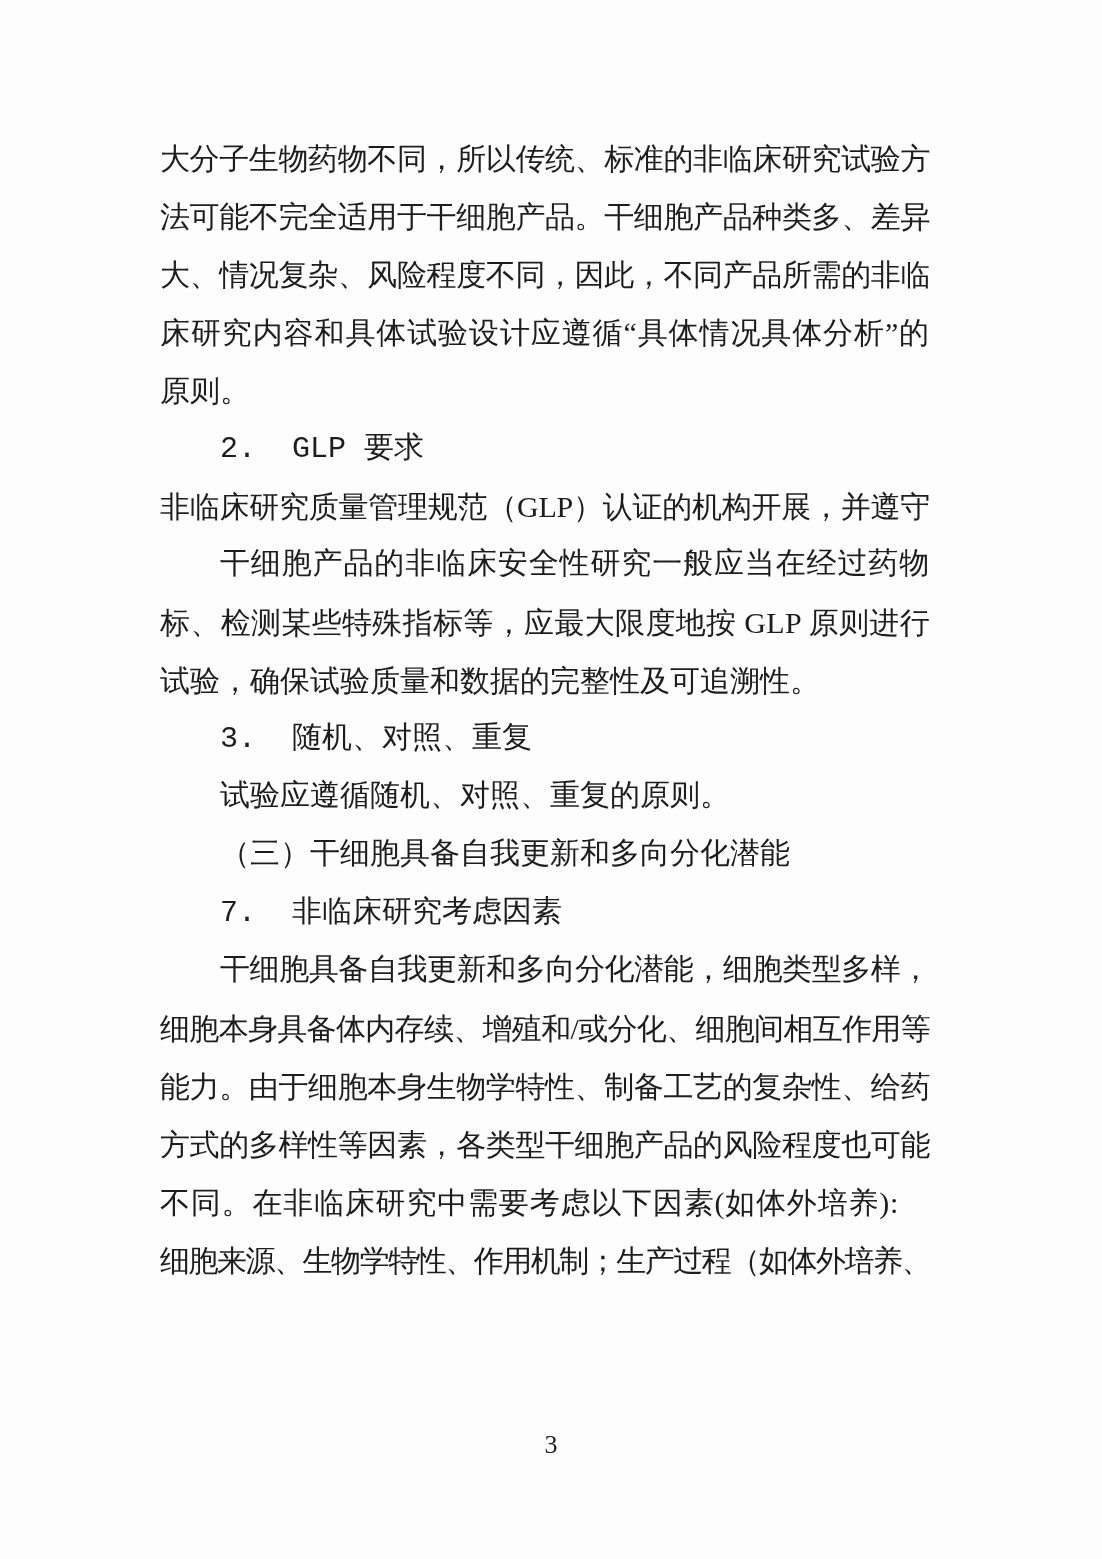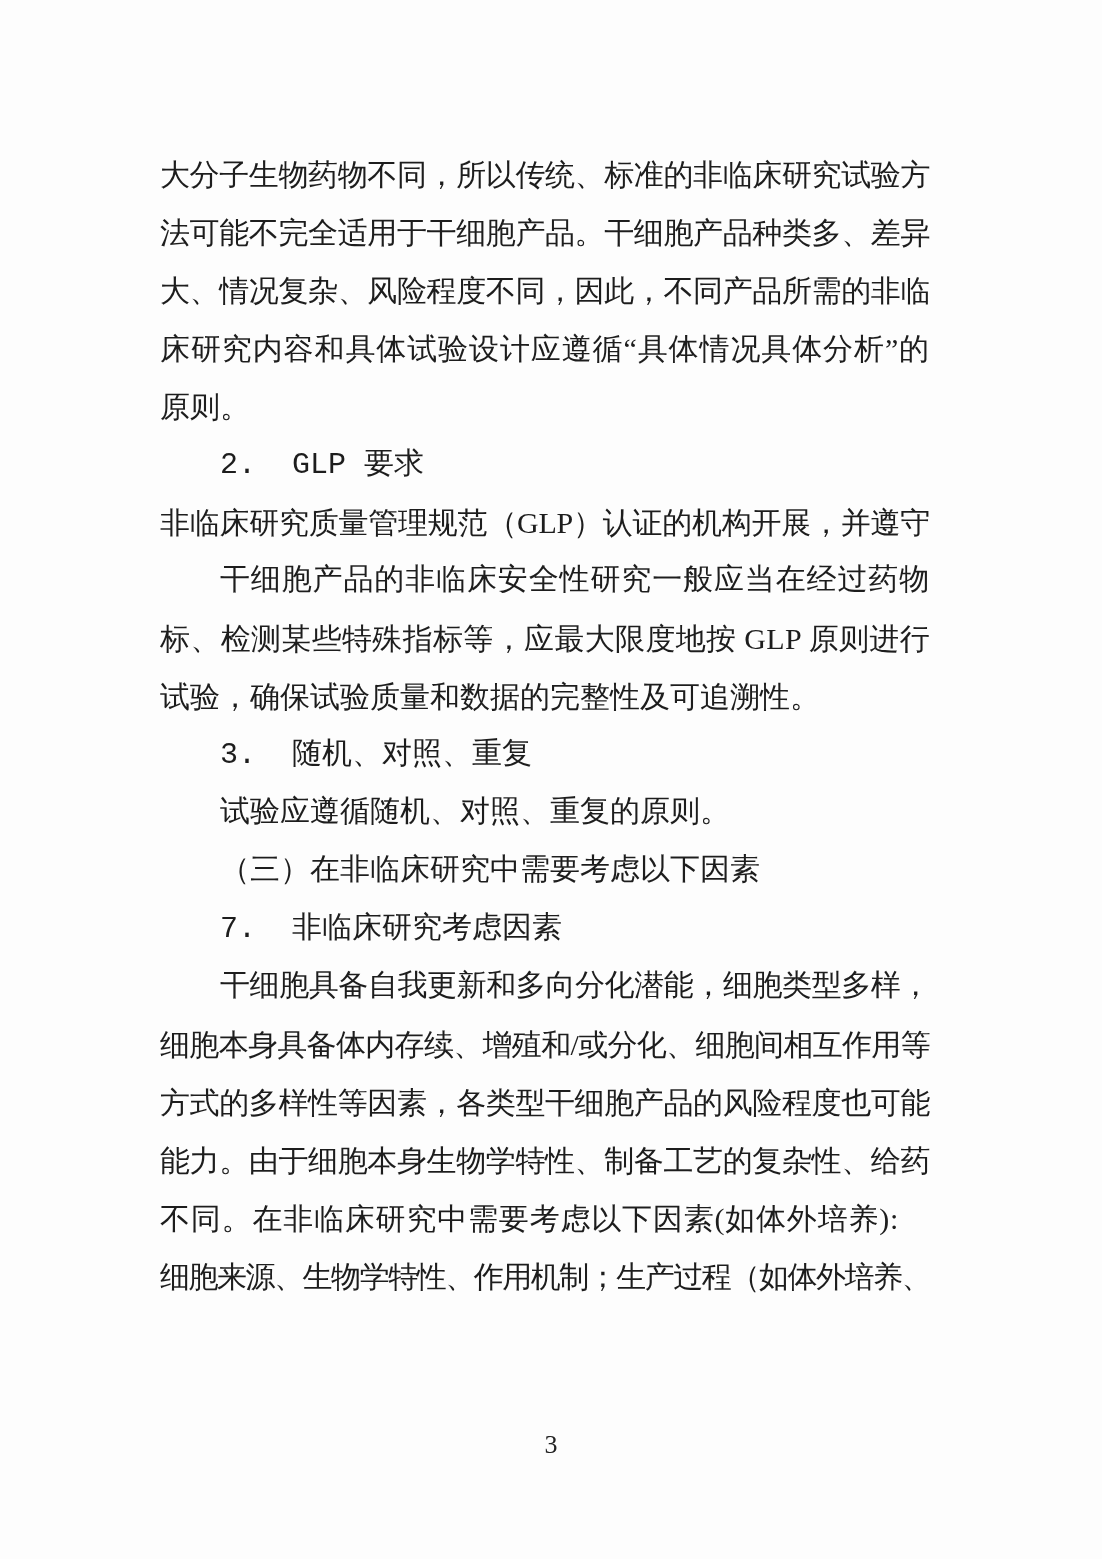--- a/index.html
+++ b/index.html
@@ -13,21 +13,21 @@
     height: 1559px;
     margin: 0 auto;
     background: #fdfdfd;
     font-family: "Liberation Serif", "DejaVu Serif", serif;
     color: #1d1d1d;
     overflow: hidden;
   }
   .content {
     position: absolute;
     left: 160px;
-    top: 146px;
+    top: 130px;
     width: 770px;
   }
   .line {
     font-size: 30px;
     line-height: 58px;
     height: 58px;
     white-space: pre;
     overflow: visible;
   }
   .indent {
@@ -55,24 +55,24 @@
     <div class="line justify"><span style="letter-spacing: -0.384615px;">大、情况复杂、风险程度不同，因此，不同产品所需的非临</span></div>
     <div class="line justify"><span style="letter-spacing: 0.898438px;">床研究内容和具体试验设计应遵循“具体情况具体分析”的</span></div>
     <div class="line"><span>原则。</span></div>
     <div class="line indent"><span>2.  GLP 要求</span></div>
     <div class="line justify"><span style="letter-spacing: -0.247685px;">非临床研究质量管理规范（GLP）认证的机构开展，并遵守</span></div>
     <div class="line indent justify"><span style="letter-spacing: 0.869565px;">干细胞产品的非临床安全性研究一般应当在经过药物</span></div>
     <div class="line justify"><span style="letter-spacing: 0.337054px;">标、检测某些特殊指标等，应最大限度地按 GLP 原则进行</span></div>
     <div class="line"><span>试验，确保试验质量和数据的完整性及可追溯性。</span></div>
     <div class="line indent"><span>3.  随机、对照、重复</span></div>
     <div class="line indent"><span>试验应遵循随机、对照、重复的原则。</span></div>
-    <div class="line indent"><span>（三）在非临床研究中需要考虑以下因素</span></div>
+    <div class="line indent"><span>（三）干细胞具备自我更新和多向分化潜能</span></div>
     <div class="line indent"><span>7.  非临床研究考虑因素</span></div>
     <div class="line indent justify"><span style="letter-spacing: -0.416667px;">干细胞具备自我更新和多向分化潜能，细胞类型多样，</span></div>
     <div class="line justify"><span style="letter-spacing: -0.679398px;">细胞本身具备体内存续、增殖和/或分化、细胞间相互作用等</span></div>
+    <div class="line justify"><span style="letter-spacing: -0.384615px;">能力。由于细胞本身生物学特性、制备工艺的复杂性、给药</span></div>
     <div class="line justify"><span style="letter-spacing: -0.384615px;">方式的多样性等因素，各类型干细胞产品的风险程度也可能</span></div>
-    <div class="line justify"><span style="letter-spacing: -0.384615px;">能力。由于细胞本身生物学特性、制备工艺的复杂性、给药</span></div>
     <div class="line justify"><span style="letter-spacing: 0.802662px;">不同。在非临床研究中需要考虑以下因素(如体外培养):</span></div>
     <div class="line justify"><span style="letter-spacing: -1.48148px;">细胞来源、生物学特性、作用机制；生产过程（如体外培养、</span></div>
   </div>
 
   <div class="page-number">3</div>
 </div>
 
 </body></html>

